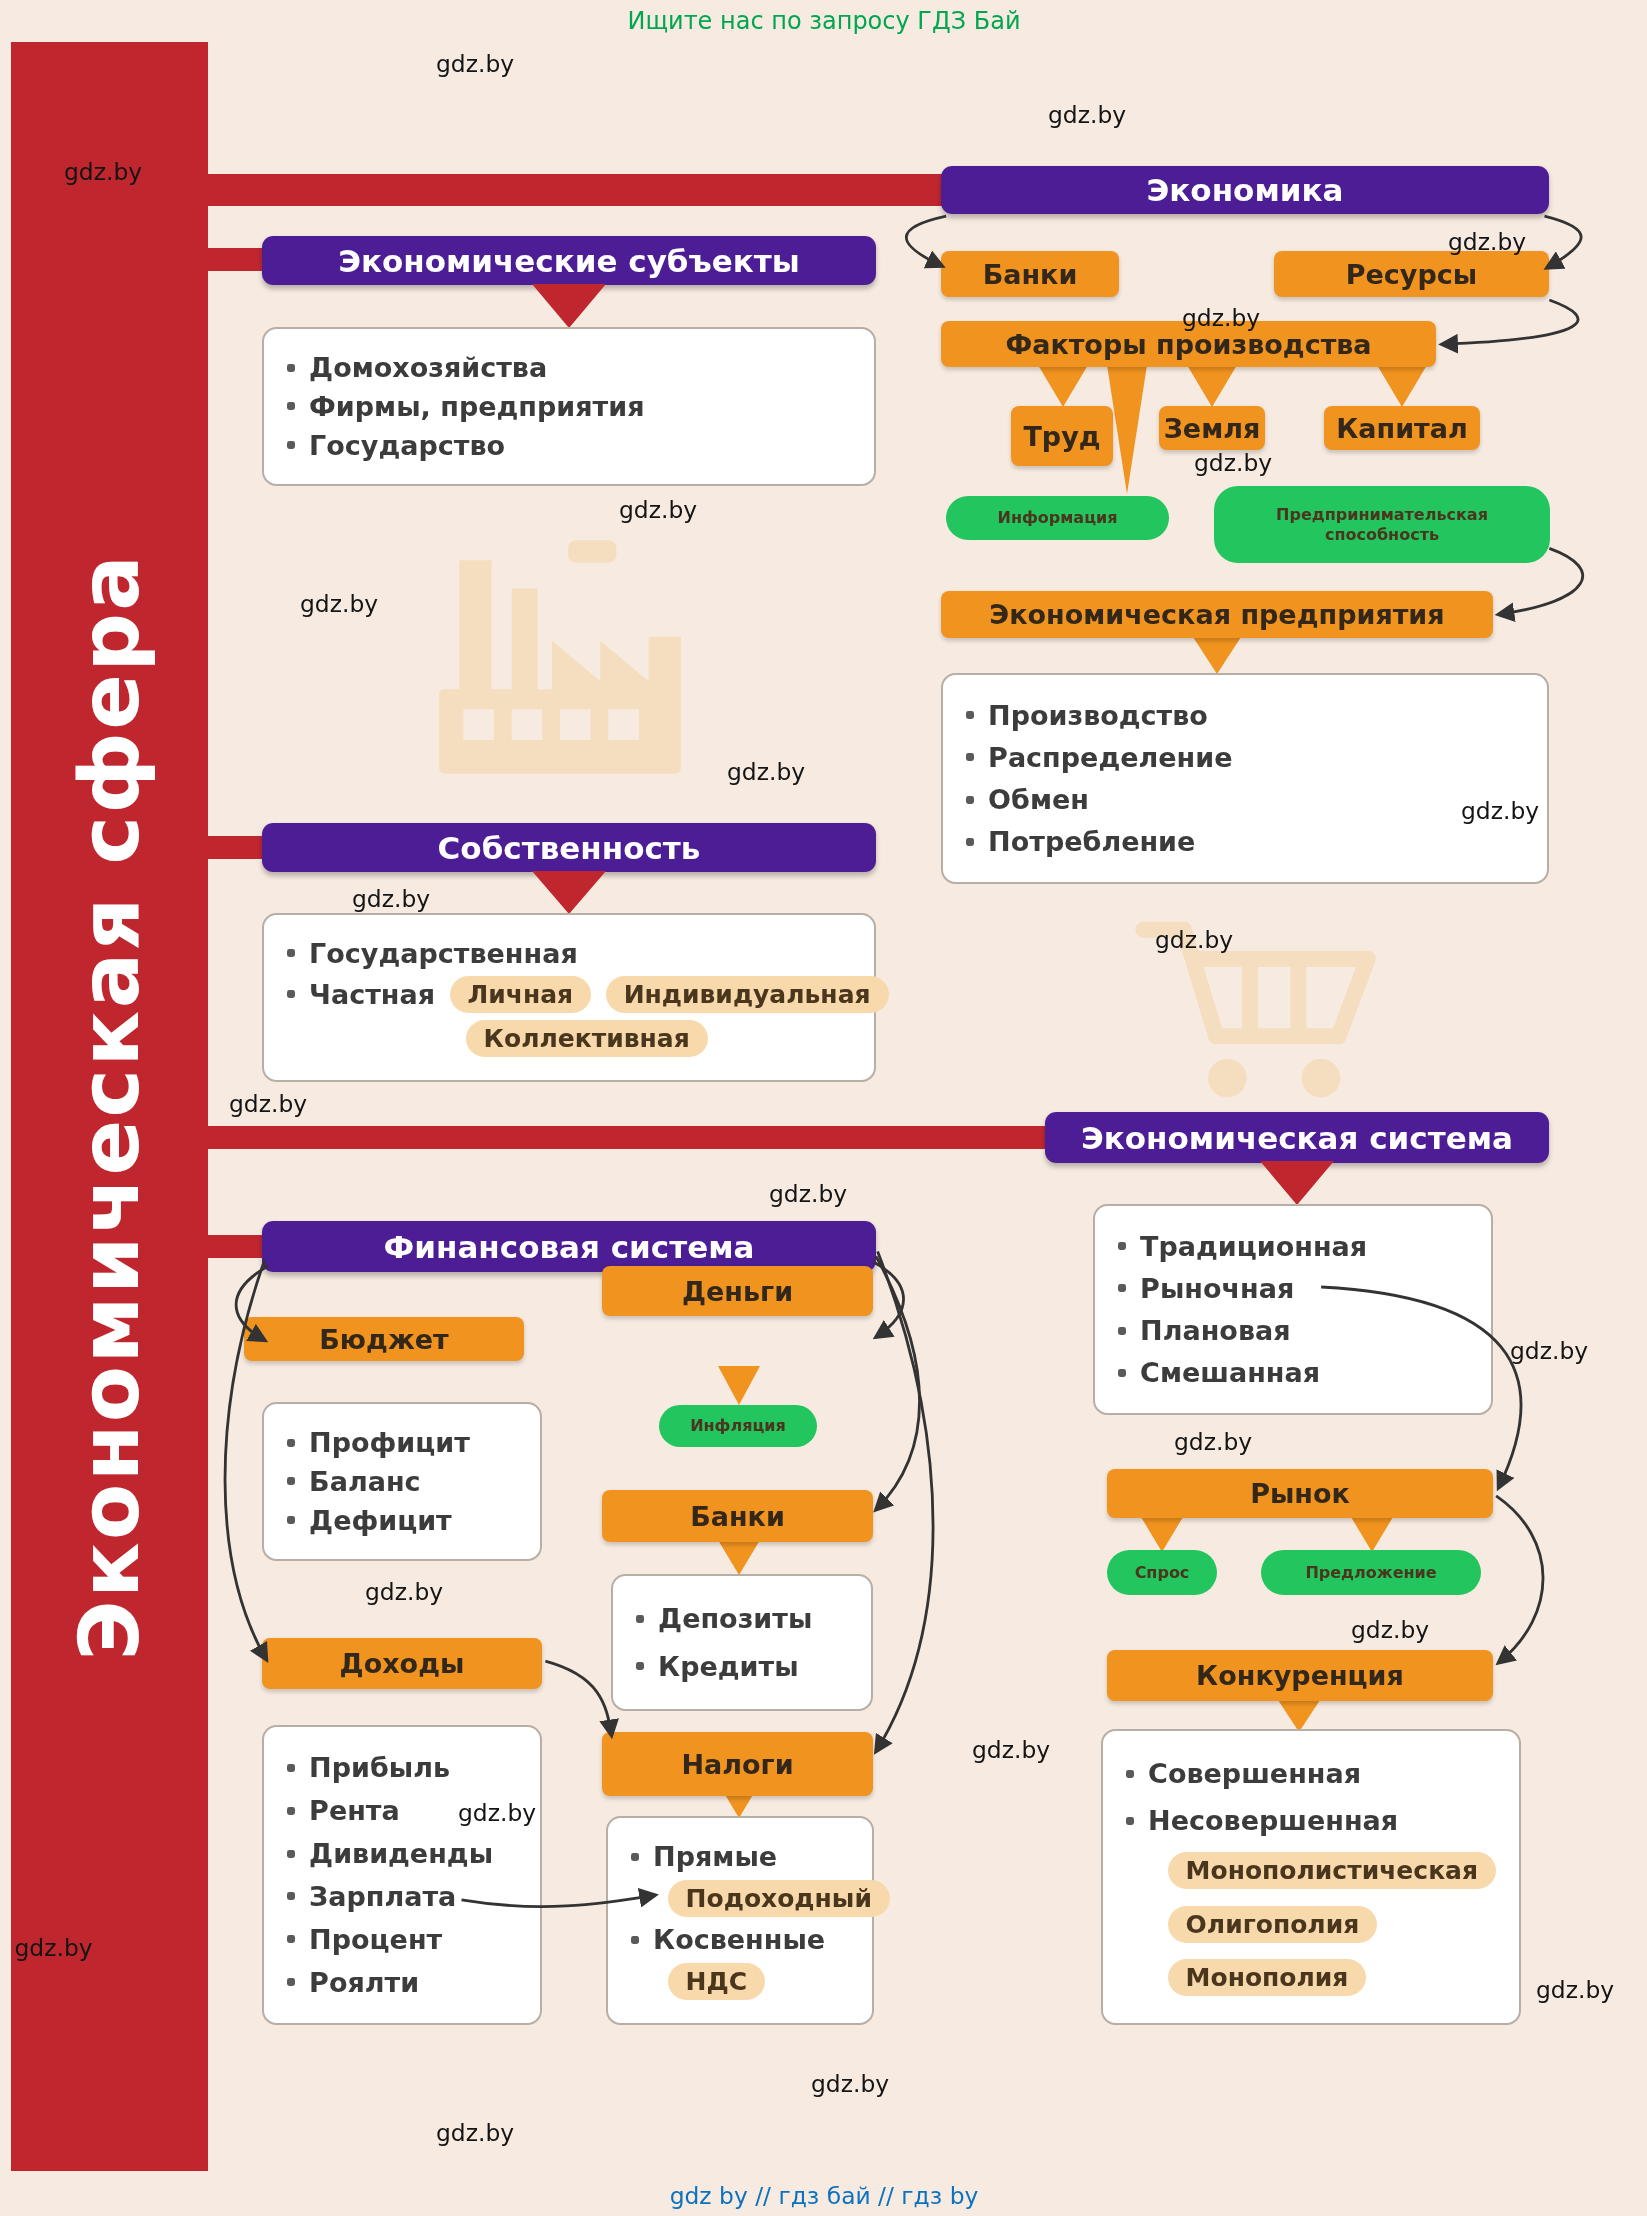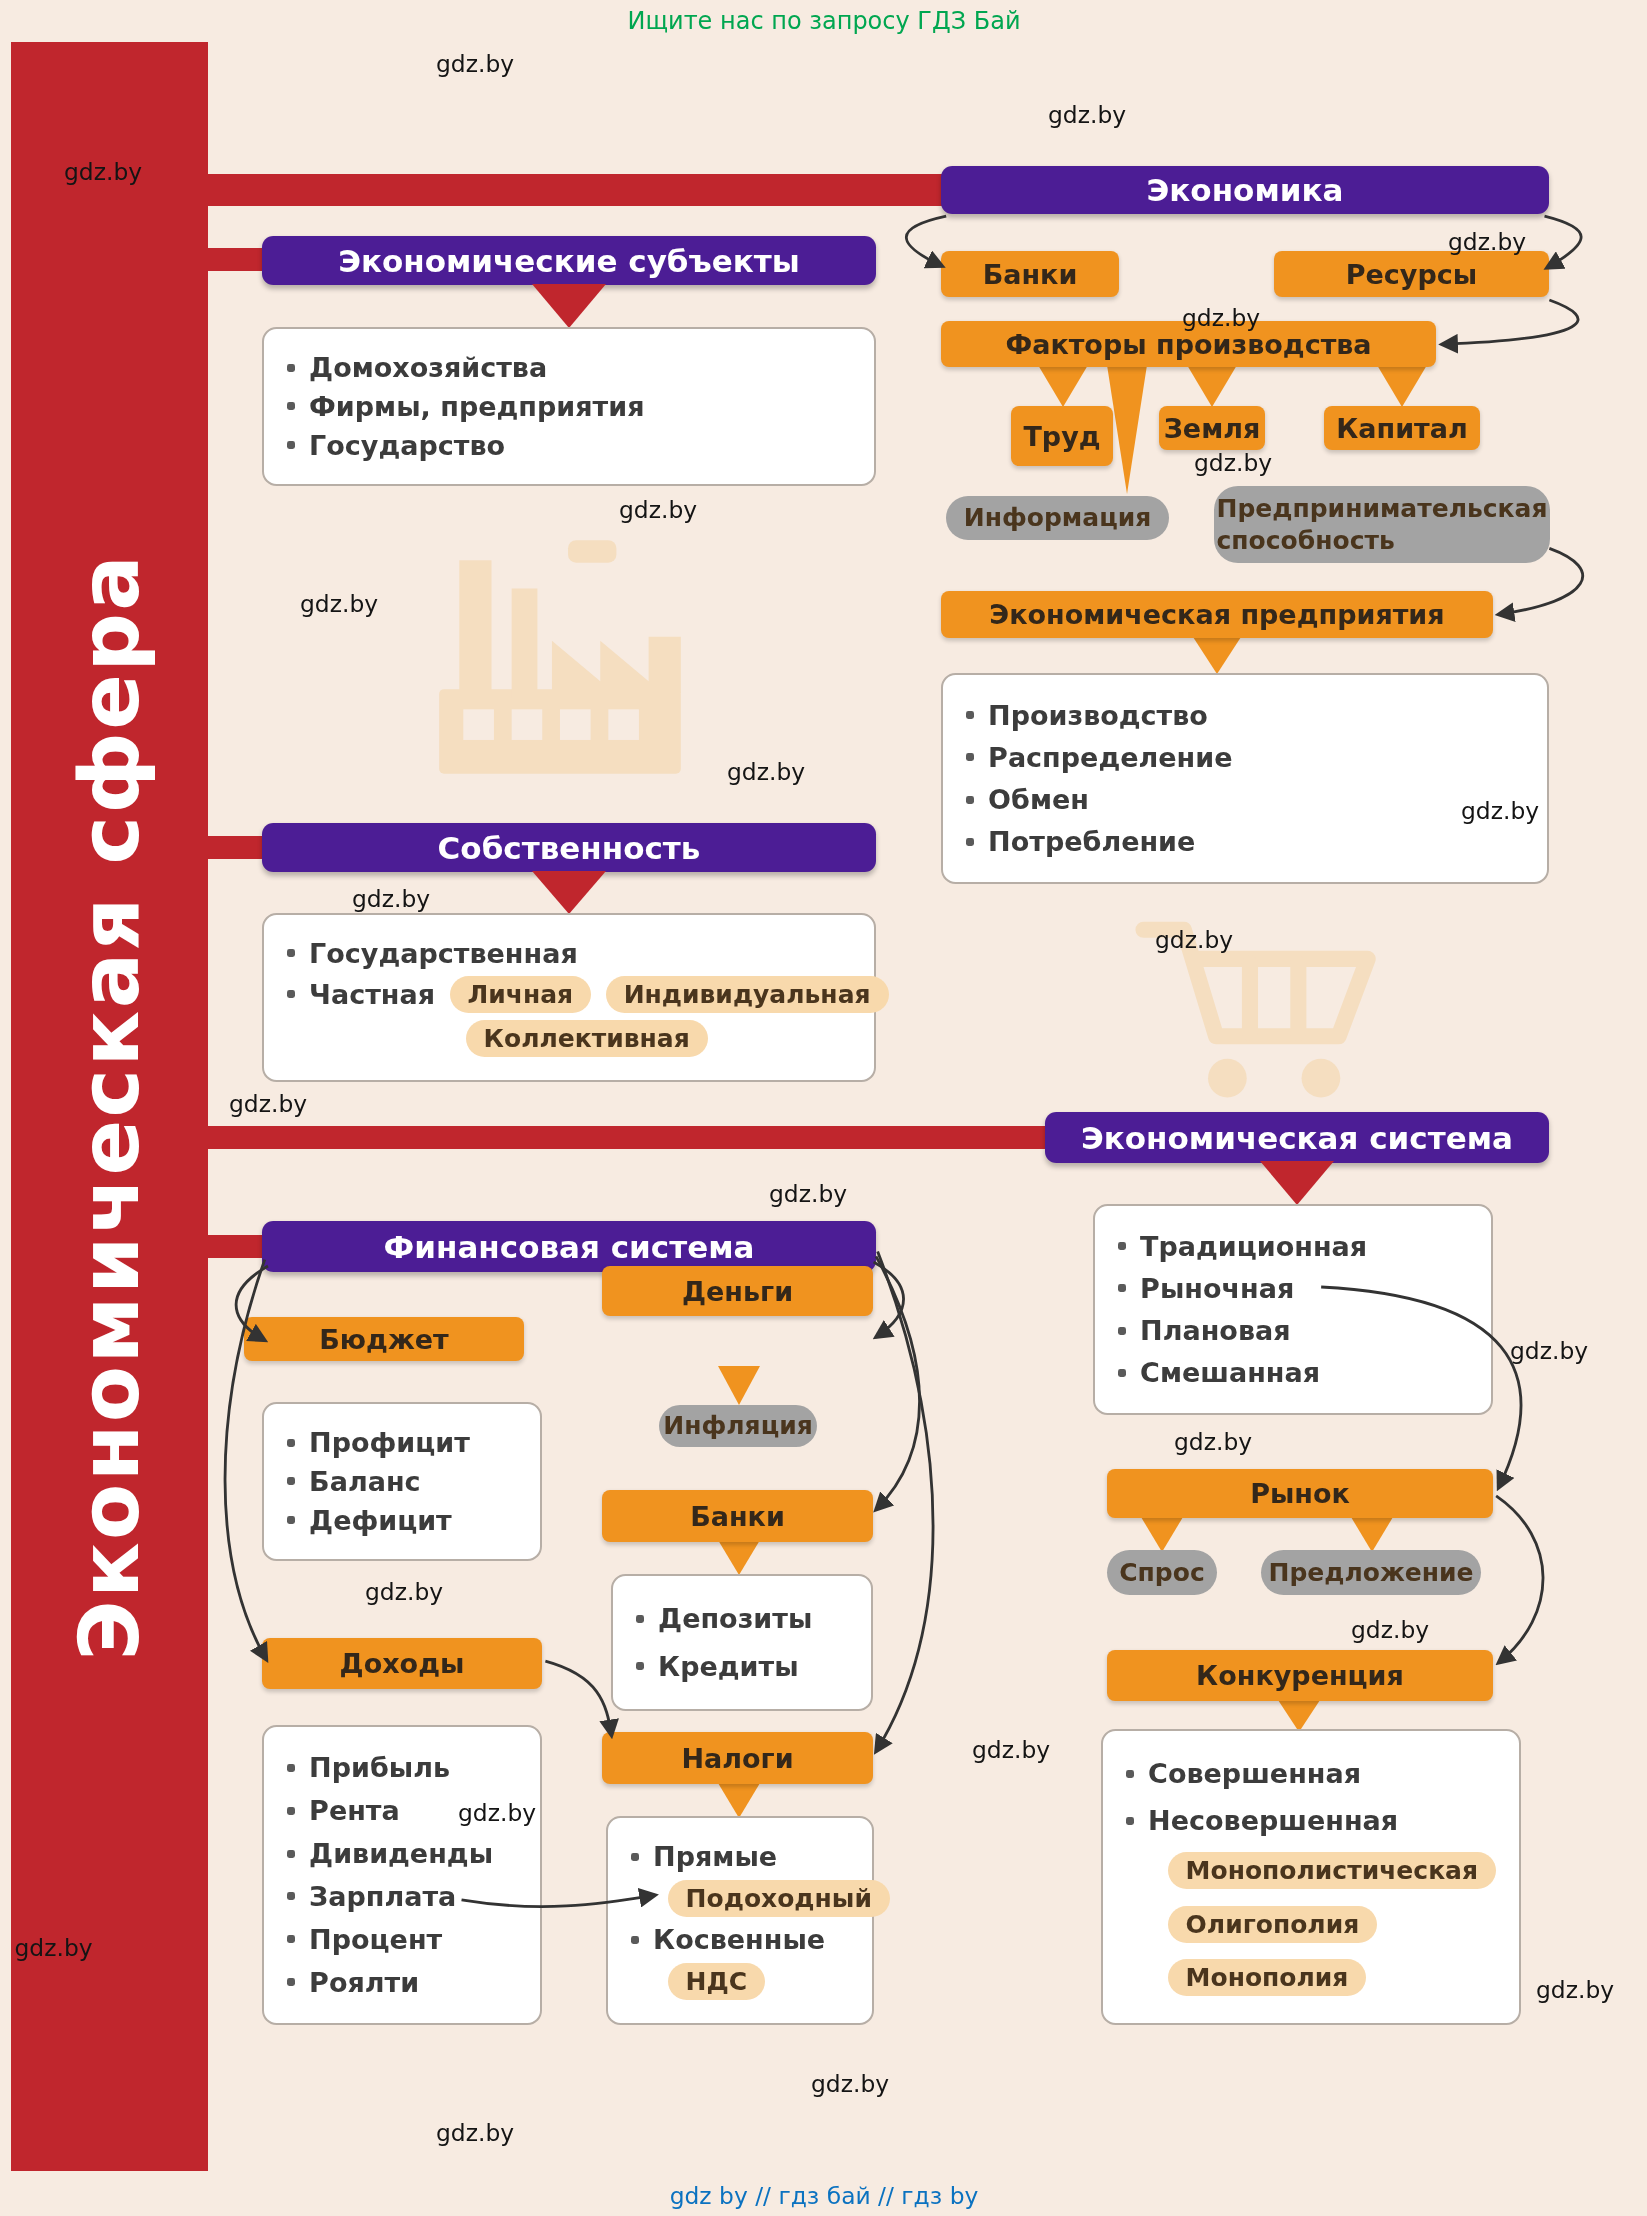--- a/index.html
+++ b/index.html
@@ -10,22 +10,22 @@
   .bottombanner{position:absolute;bottom:6.5px;left:0;width:100%;text-align:center;color:#0b72c0;font-size:23.4px}
   .sidebar{position:absolute;left:11.3px;top:42px;width:197px;height:2129px;background:#c0262d;
            display:flex;align-items:center;justify-content:center}
   .sidebar-title{writing-mode:vertical-rl;transform:rotate(180deg);color:#fff;font-weight:bold;
                  font-size:82px;letter-spacing:2.4px;white-space:nowrap}
   .redline{position:absolute;background:#c0262d}
   .redbox{position:absolute;background:#4c1d95;border-radius:11.3px;display:flex;align-items:center;
           justify-content:center;color:#fff;font-weight:bold;font-size:31px;box-shadow:0 3.2px 5.6px rgba(0,0,0,.25);text-align:center}
   .orangebox{position:absolute;background:#f0931f;border-radius:8px;display:flex;align-items:center;
           justify-content:center;color:#33271a;font-weight:bold;font-size:27px;box-shadow:0 2.4px 4px rgba(0,0,0,.18);text-align:center}
-  .pill{position:absolute;background:#a3a3a3;border-radius:24px;display:flex;align-items:center;
-        justify-content:center;color:#4a351d;font-weight:bold;font-size:25px;line-height:1.25;padding:3.2px 14.5px}
+  .pill{position:absolute;background:#22c55e;border-radius:24px;display:flex;align-items:center;
+        justify-content:center;color:#4a351d;font-weight:bold;font-size:16px;text-align:center;line-height:1.25;padding:3.2px 14.5px}
   .whitebox{position:absolute;background:#fff;border:2.4px solid #b7aea6;border-radius:14.5px;
             padding:19.4px 22.6px;display:flex;flex-direction:column;justify-content:space-around}
   .li{display:flex;align-items:center;gap:14.5px;color:#3c3c3c;font-weight:bold;font-size:27px}
   .dot{width:8px;height:8px;border-radius:2.4px;background:#5a5a5a;flex:none}
   .ipill{background:#f8d9ac;border-radius:21px;padding:4px 18px;color:#4a351d;font-weight:bold;
          font-size:25px;display:inline-block;white-space:nowrap}
   .wedge{position:absolute;clip-path:polygon(0 0,100% 0,50% 100%)}
   .wedge.red{background:#c0262d}
   .wedge.orange{background:#f0931f}
   .wm{position:absolute;color:#141414;font-size:23.4px}
@@ -102,21 +102,21 @@
   <div class="orangebox" style="left:1274px;top:251px;width:275px;height:46px">Ресурсы</div>
   <div class="orangebox" style="left:941px;top:321px;width:495px;height:46px">Факторы производства</div>
   <div class="orangebox" style="left:1011px;top:406px;width:102px;height:60px">Труд</div>
   <div class="orangebox" style="left:1159px;top:406px;width:106px;height:44px">Земля</div>
   <div class="orangebox" style="left:1324px;top:406px;width:156px;height:44px">Капитал</div>
   <div class="orangebox" style="left:941px;top:591px;width:552px;height:47px">Экономическая предприятия</div>
   <div class="orangebox" style="left:244px;top:1317px;width:280px;height:44px">Бюджет</div>
   <div class="orangebox" style="left:602px;top:1266px;width:271px;height:50px">Деньги</div>
   <div class="orangebox" style="left:602px;top:1490px;width:271px;height:52px">Банки</div>
   <div class="orangebox" style="left:262px;top:1638px;width:280px;height:51px">Доходы</div>
-  <div class="orangebox" style="left:602px;top:1732px;width:271px;height:52px">Налоги</div>
+  <div class="orangebox" style="left:602px;top:1732px;width:271px;height:64px">Налоги</div>
   <div class="orangebox" style="left:1107px;top:1469px;width:386px;height:49px">Рынок</div>
   <div class="orangebox" style="left:1107px;top:1650px;width:386px;height:51px">Конкуренция</div>
 
   <div class="pill" style="left:946px;top:496px;width:223px;height:44px">Информация</div>
   <div class="pill" style="left:1214px;top:486px;width:336px;height:77px">Предпринимательская способность</div>
   <div class="pill" style="left:659px;top:1405px;width:158px;height:42px">Инфляция</div>
   <div class="pill" style="left:1107px;top:1550px;width:110px;height:45px">Спрос</div>
   <div class="pill" style="left:1261px;top:1550px;width:220px;height:45px">Предложение</div>
 
   <div class="whitebox" style="left:262px;top:327px;width:614px;height:159px">

